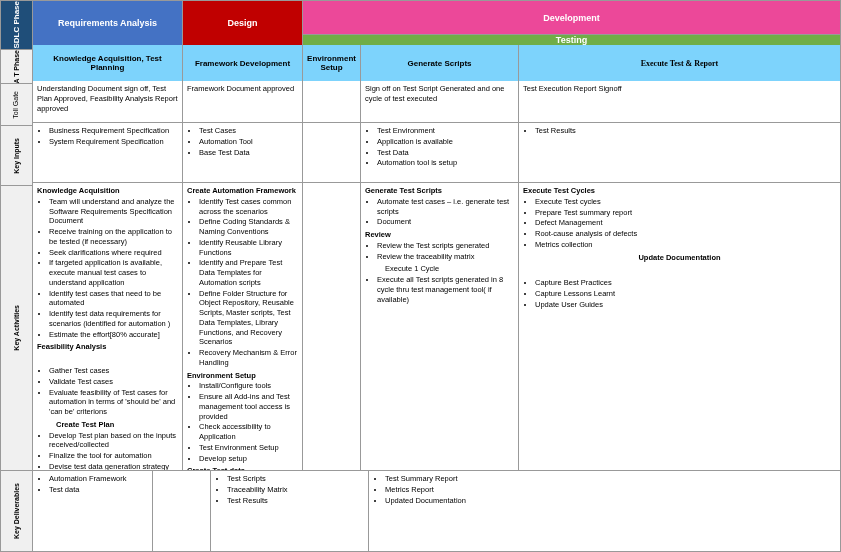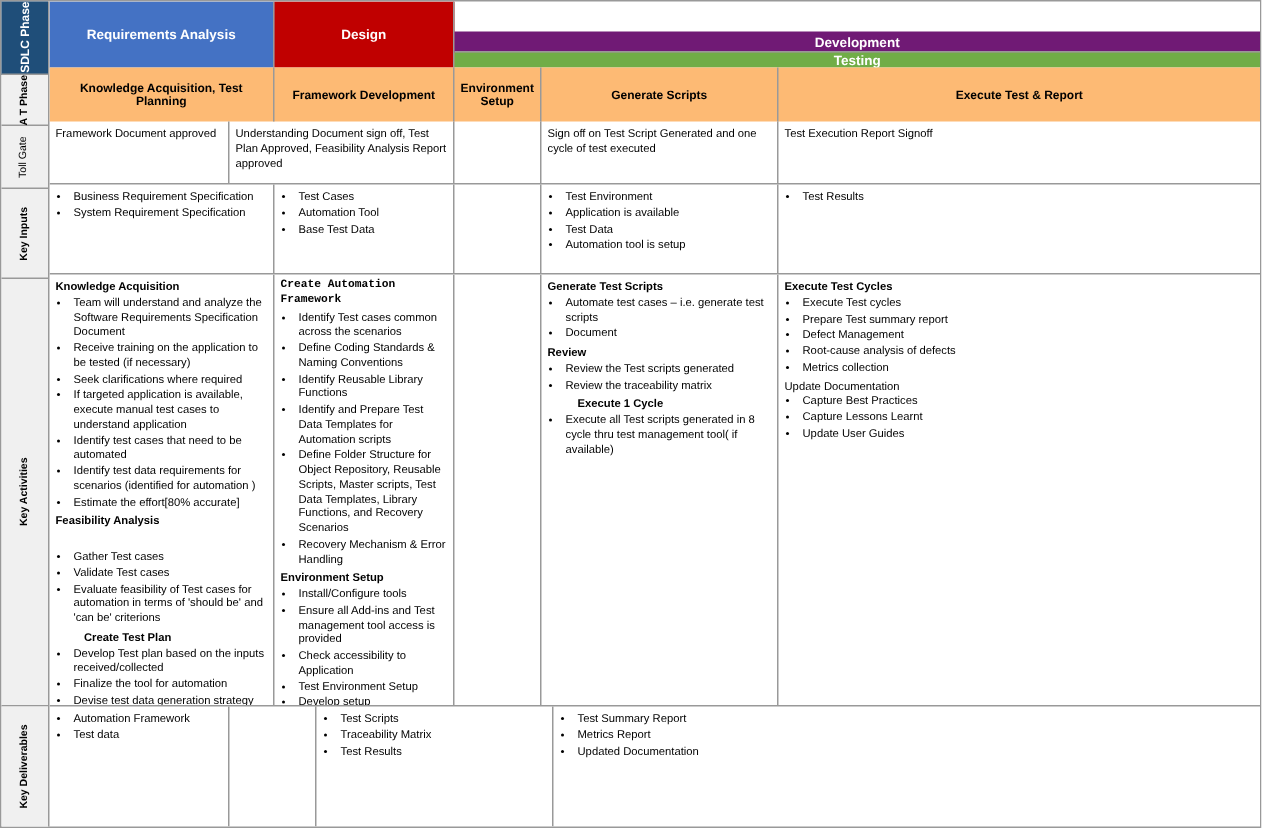--- a/index.html
+++ b/index.html
@@ -51,23 +51,23 @@
     
     .col { border-right: 1px solid #999; padding: 3px 4px; font-size: 7.5px; line-height: 1.3; overflow: hidden; }
     .col:last-child { border-right: none; }
     
     
     .sdlc-row { display: flex; height: 44px; }
     .sdlc-cell { display: flex; align-items: center; justify-content: center; text-align: center; font-weight: bold; color: #fff; font-size: 9px; border-right: 1px solid #999; padding: 12px; }
     .sdlc-cell:last-child { border-right: none; }
     
     
-    .at-row { display: flex; height: 36px; background: #fdba74; }
+    .at-row { display: flex; height: 36px; background: #7dd3fc; }
     .at-cell { display: flex; align-items: center; justify-content: center; text-align: center; font-weight: bold; font-size: 8px; border-right: 1px solid #999; padding: 2px 4px; }
-    .at-cell:last-child { border-right: none; }
+    .at-cell:last-child { border-right: none; font-family: Liberation Serif, serif; }
   </style>
 </head>
 <body>
 
 <div class="main-container">
 
   <div class="label-col">
     <div class="label-sdlc">
       <span>SDLC Phase</span>
     </div>
@@ -92,21 +92,21 @@
 
     <div class="sdlc-row">
       <div class="sdlc-cell w-req" style="background:#4472c4;">
         <span>Requirements Analysis</span>
       </div>
       <div class="sdlc-cell w-design" style="background:#c00000;">
         <span>Design</span>
       </div>
 
       <div style="display:flex; flex-direction:column; flex:1;">
-        <div style="background:#701a75; color:#fff; font-weight:bold; font-size:9px; display:flex; align-items:center; justify-content:center; height:14px; border-bottom:1px solid #999;margin-top:20px;">
+        <div style="background:#ec4899; color:#fff; font-weight:bold; font-size:9px; display:flex; align-items:center; justify-content:center; height:34px; border-bottom:1px solid #999;">
           <span>Development</span>
         </div>
         <div style="display:flex; flex:1;">
           <div style="flex:1; background:#70ad47; color:#fff; font-weight:bold; font-size:9px; display:flex; align-items:center; justify-content:center;">
             <span>Testing</span>
           </div>
         </div>
       </div>
     </div>
 
@@ -122,25 +122,25 @@
       </div>
       <div class="at-cell w-gen" style="font-size:8px;">
         <span>Generate Scripts</span>
       </div>
       <div class="at-cell" style="flex:1;">
         <span style="font-size:8px;">Execute Test &amp; Report</span>
       </div>
     </div>
 
     <div class="row-toll row">
+      <div class="col w-req" style="font-size:7.5px;">
+        Understanding Document sign off, Test Plan Approved, Feasibility Analysis Report approved
+      </div>
       <div class="col w-design" style="font-size:7.5px;">
         Framework Document approved
-      </div>
-      <div class="col w-req" style="font-size:7.5px;">
-        Understanding Document sign off, Test Plan Approved, Feasibility Analysis Report approved
       </div>
       <div class="col w-env"></div>
       <div class="col w-gen" style="font-size:7.5px;">
         Sign off on Test Script Generated and one cycle of test executed
       </div>
       <div class="col" style="flex:1;">
         Test Execution Report Signoff
       </div>
     </div>
 
@@ -196,21 +196,21 @@
         <div style="font-weight:bold; margin-top:3px; margin-bottom:1px;margin-left:19px;">Create Test Plan</div>
         <ul>
           <li>Develop Test plan based on the inputs received/collected</li>
           <li>Finalize the tool for automation</li>
           <li>Devise test data generation strategy</li>
           <li>Estimate and finalize the effort and timelines</li>
         </ul>
       </div>
 
       <div class="col w-design" style="overflow:hidden;">
-        <div style="font-weight:bold; margin-bottom:1px;font-family:Liberation Mono, monospace;">Create Automation Framework</div>
+        <div style="font-weight:bold; margin-bottom:1px;">Create Automation Framework</div>
         <ul>
           <li>Identify Test cases common across the scenarios</li>
           <li>Define Coding Standards &amp; Naming Conventions</li>
           <li>Identify Reusable Library Functions</li>
           <li>Identify and Prepare Test Data Templates for Automation scripts</li>
           <li>Define Folder Structure for Object Repository, Reusable Scripts, Master scripts, Test Data Templates, Library Functions, and Recovery Scenarios</li>
           <li>Recovery Mechanism &amp; Error Handling</li>
         </ul>
         <div style="font-weight:bold; margin-top:3px; margin-bottom:1px;">Environment Setup</div>
         <ul>
@@ -229,36 +229,36 @@
         <div style="font-weight:bold; margin-bottom:1px;">Generate Test Scripts</div>
         <ul>
           <li>Automate test cases – i.e. generate test scripts</li>
           <li>Document</li>
         </ul>
         <div style="font-weight:bold; margin-top:3px; margin-bottom:1px;">Review</div>
         <ul>
           <li>Review the Test scripts generated</li>
           <li>Review the traceability matrix</li>
         </ul>
-        <div style="font-weight:bold; margin-top:3px; margin-bottom:1px;padding-left:20px;">Execute 1 Cycle</div>
+        <div style="font-weight:normal; margin-top:3px; margin-bottom:1px;padding-left:20px;">Execute 1 Cycle</div>
         <ul>
           <li>Execute all Test scripts generated in 8 cycle thru test management tool( if available)</li>
         </ul>
       </div>
 
       <div class="col" style="flex:1; overflow:hidden;">
         <div style="font-weight:bold; margin-bottom:1px;">Execute Test Cycles</div>
         <ul>
           <li>Execute Test cycles</li>
           <li>Prepare Test summary report</li>
           <li>Defect Management</li>
           <li>Root-cause analysis of defects</li>
           <li>Metrics collection</li>
         </ul>
-        <div style="font-weight:normal; margin-top:3px; margin-bottom:0;">Update Documentation</div>
+        <div style="font-weight:bold; margin-top:3px; margin-bottom:16px;text-align:center;">Update Documentation</div>
         <ul>
           <li>Capture Best Practices</li>
           <li>Capture Lessons Learnt</li>
           <li>Update User Guides</li>
         </ul>
       </div>
     </div>
 
     <div class="row-key-deliverables row">
       <div class="col w-design">

